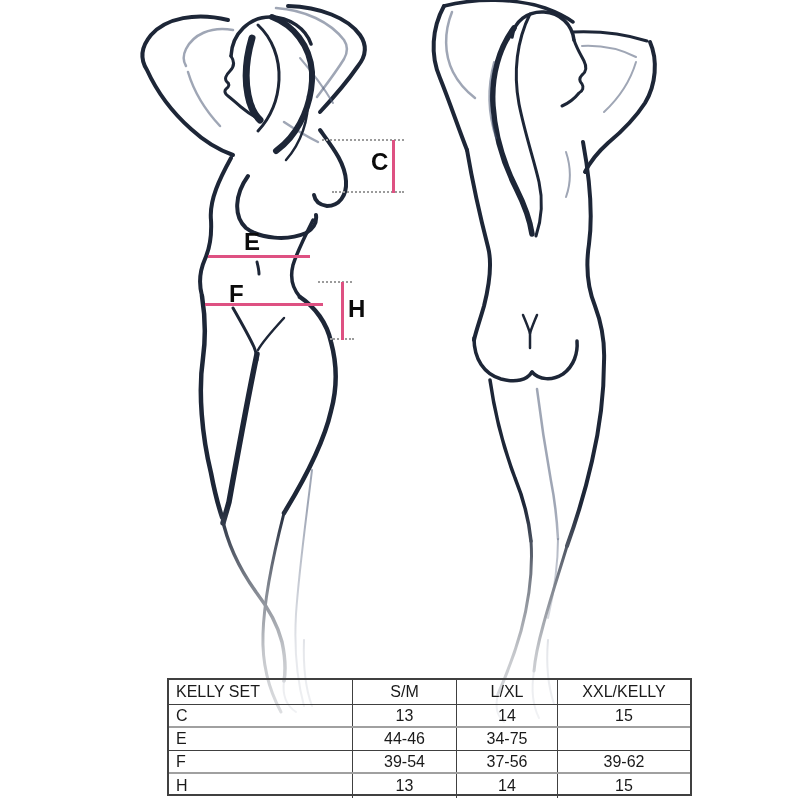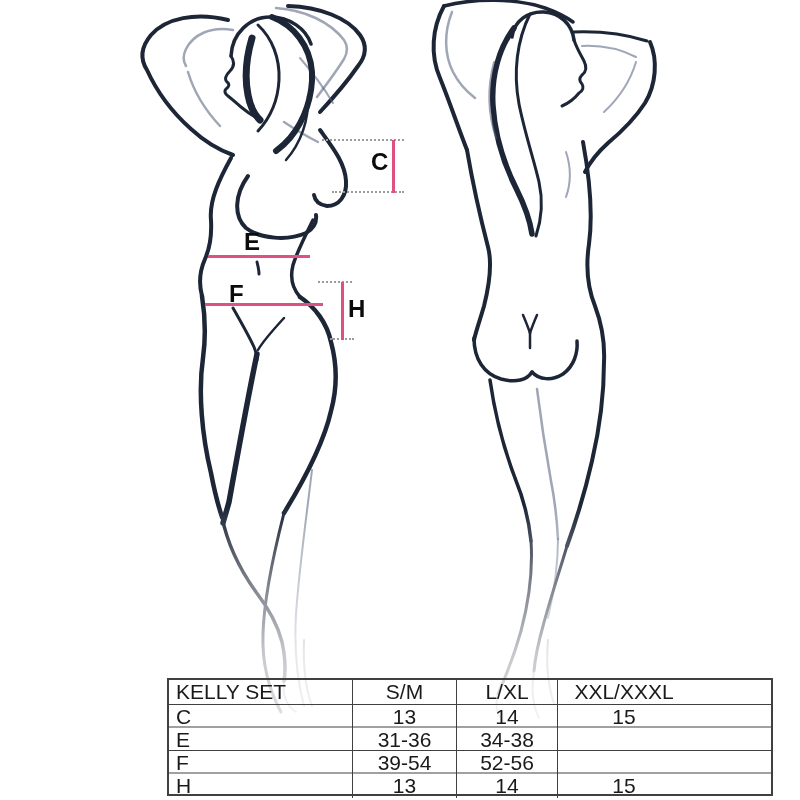--- a/index.html
+++ b/index.html
@@ -13,23 +13,23 @@
       rgba(255,255,255,0) 0%,
       rgba(255,255,255,.40) 25%,
       rgba(255,255,255,.74) 50%,
       rgba(255,255,255,.86) 72%,
       rgba(255,255,255,.90) 100%);}
   .measure{position:absolute;z-index:3;}
   .pink-h{height:2.5px;background:#de5182;}
   .pink-v{width:2.5px;background:#de5182;}
   .dotted{height:0;border-top:2px dotted #9b9b9b;}
   .mlabel{position:absolute;z-index:3;font-size:24px;font-weight:600;color:#0b0b0b;line-height:1;}
-  .size-table{position:absolute;left:167px;top:678px;width:606px;height:118px;z-index:4;
+  .size-table{position:absolute;left:167px;top:678px;width:525px;height:118px;z-index:4;
       display:grid;grid-template-rows:25px 23px 23px 23px 24px;
-      border:2px solid #404040;box-sizing:border-box;color:#1a1a1a;font-size:21px;}
+      border:2px solid #404040;box-sizing:border-box;color:#1a1a1a;font-size:16px;}
   .tr{display:grid;grid-template-columns:184px 104px 101px 132px;}
   .td{display:flex;align-items:center;justify-content:center;box-sizing:border-box;}
   .td.c0{justify-content:flex-start;padding-left:7px;}
   .td.c0,.td.c1,.td.c2{border-right:1.5px solid #404040;}
   .tr.b-dark{border-bottom:1.5px solid #404040;}
   .tr.b-gray{border-bottom:2.5px solid #a0a0a0;}
 </style>
 </head>
 <body>
 
@@ -133,37 +133,38 @@
   <div class="measure dotted" style="left:318px;top:281px;width:34px;"></div>
   <div class="measure dotted" style="left:330px;top:338px;width:24px;"></div>
   <div class="measure pink-v" style="left:341px;top:282px;height:58px;"></div>
   <div class="mlabel" style="left:348px;top:297px;">H</div>
 
   <div class="size-table">
     <div class="tr b-dark">
       <div class="td c0">KELLY SET</div>
       <div class="td c1">S/M</div>
       <div class="td c2">L/XL</div>
-      <div class="td c3">XXL/XXXL</div>
+      <div class="td c3">XXL/KELLY</div>
     </div>
     <div class="tr b-gray">
       <div class="td c0">C</div>
       <div class="td c1">13</div>
       <div class="td c2">14</div>
       <div class="td c3">15</div>
     </div>
     <div class="tr b-dark">
       <div class="td c0">E</div>
-      <div class="td c1">31-36</div>
-      <div class="td c2">34-38</div>
+      <div class="td c1">44-46</div>
+      <div class="td c2">34-75</div>
     </div>
     <div class="tr b-gray">
       <div class="td c0">F</div>
       <div class="td c1">39-54</div>
-      <div class="td c2">52-56</div>
+      <div class="td c2">37-56</div>
+      <div class="td c3">39-62</div>
     </div>
     <div class="tr">
       <div class="td c0">H</div>
       <div class="td c1">13</div>
       <div class="td c2">14</div>
       <div class="td c3">15</div>
     </div>
   </div>
 
 </div>

